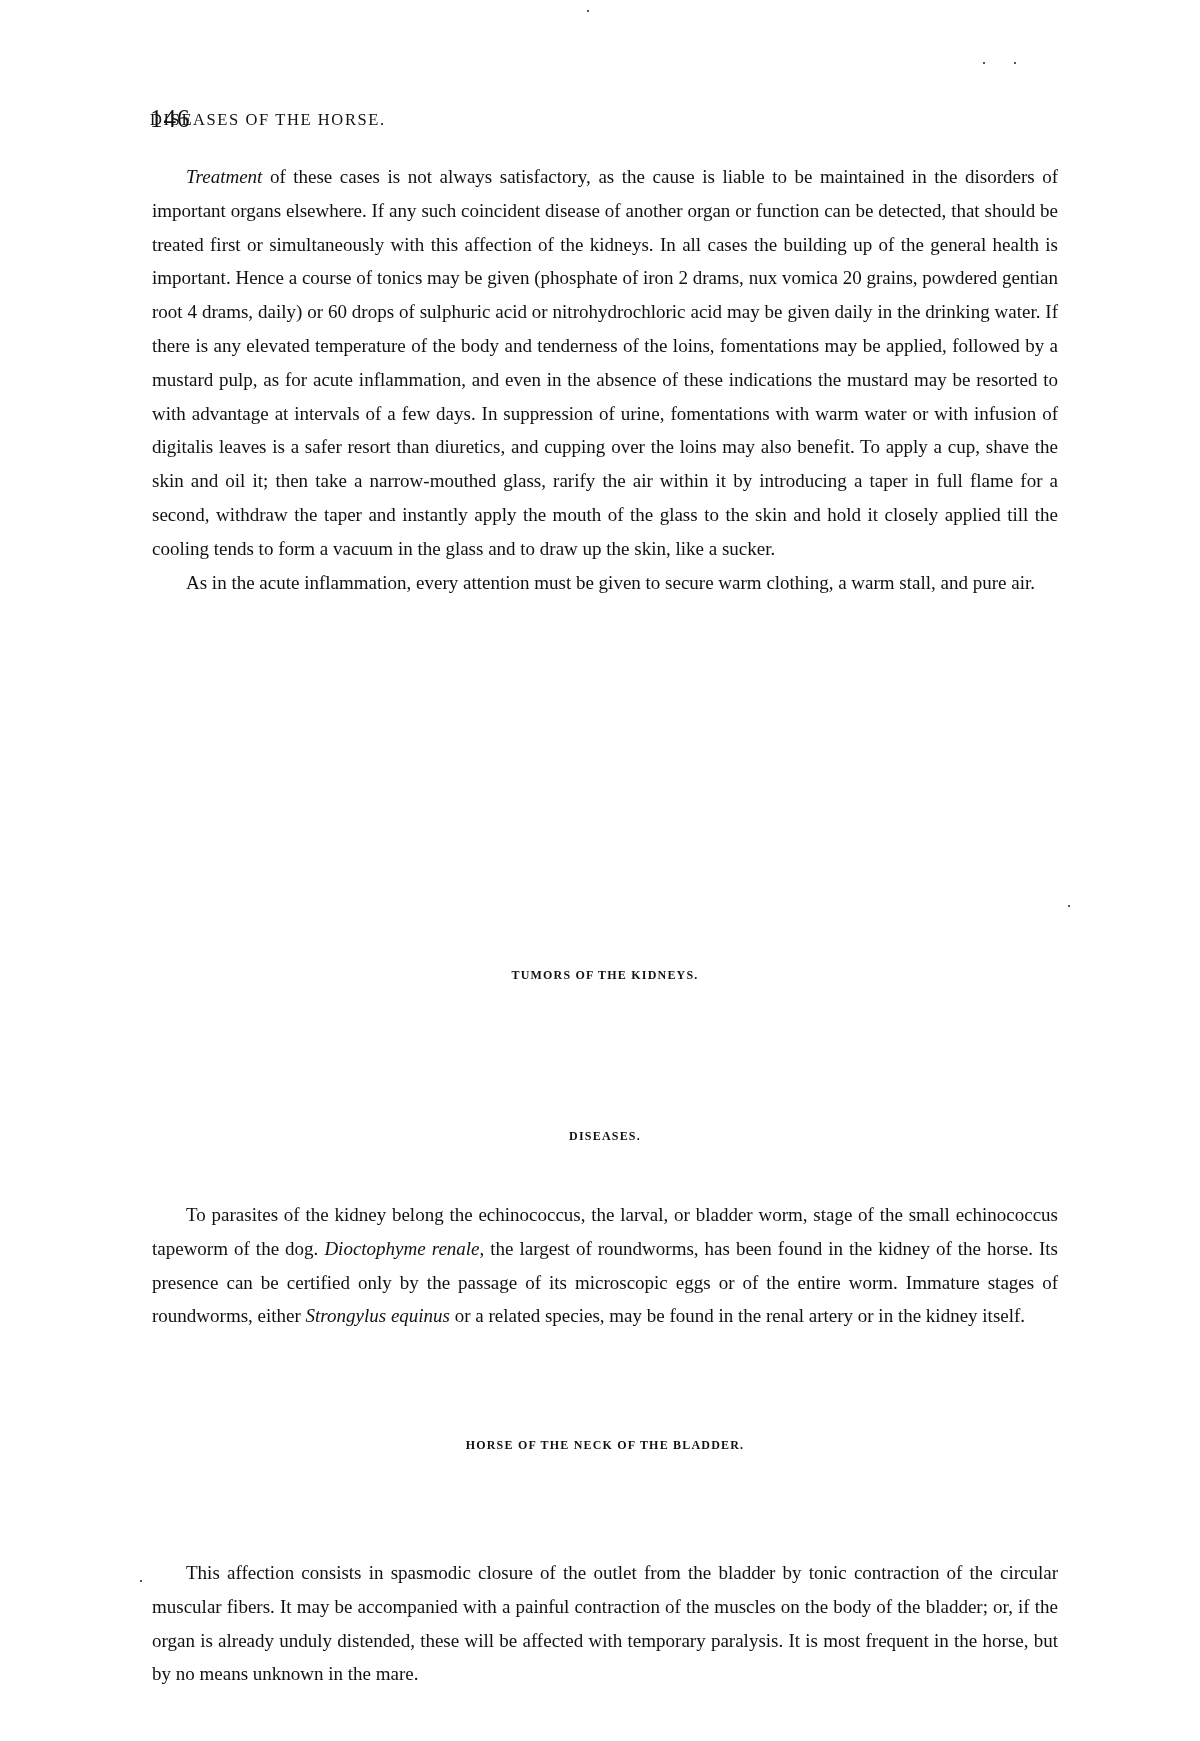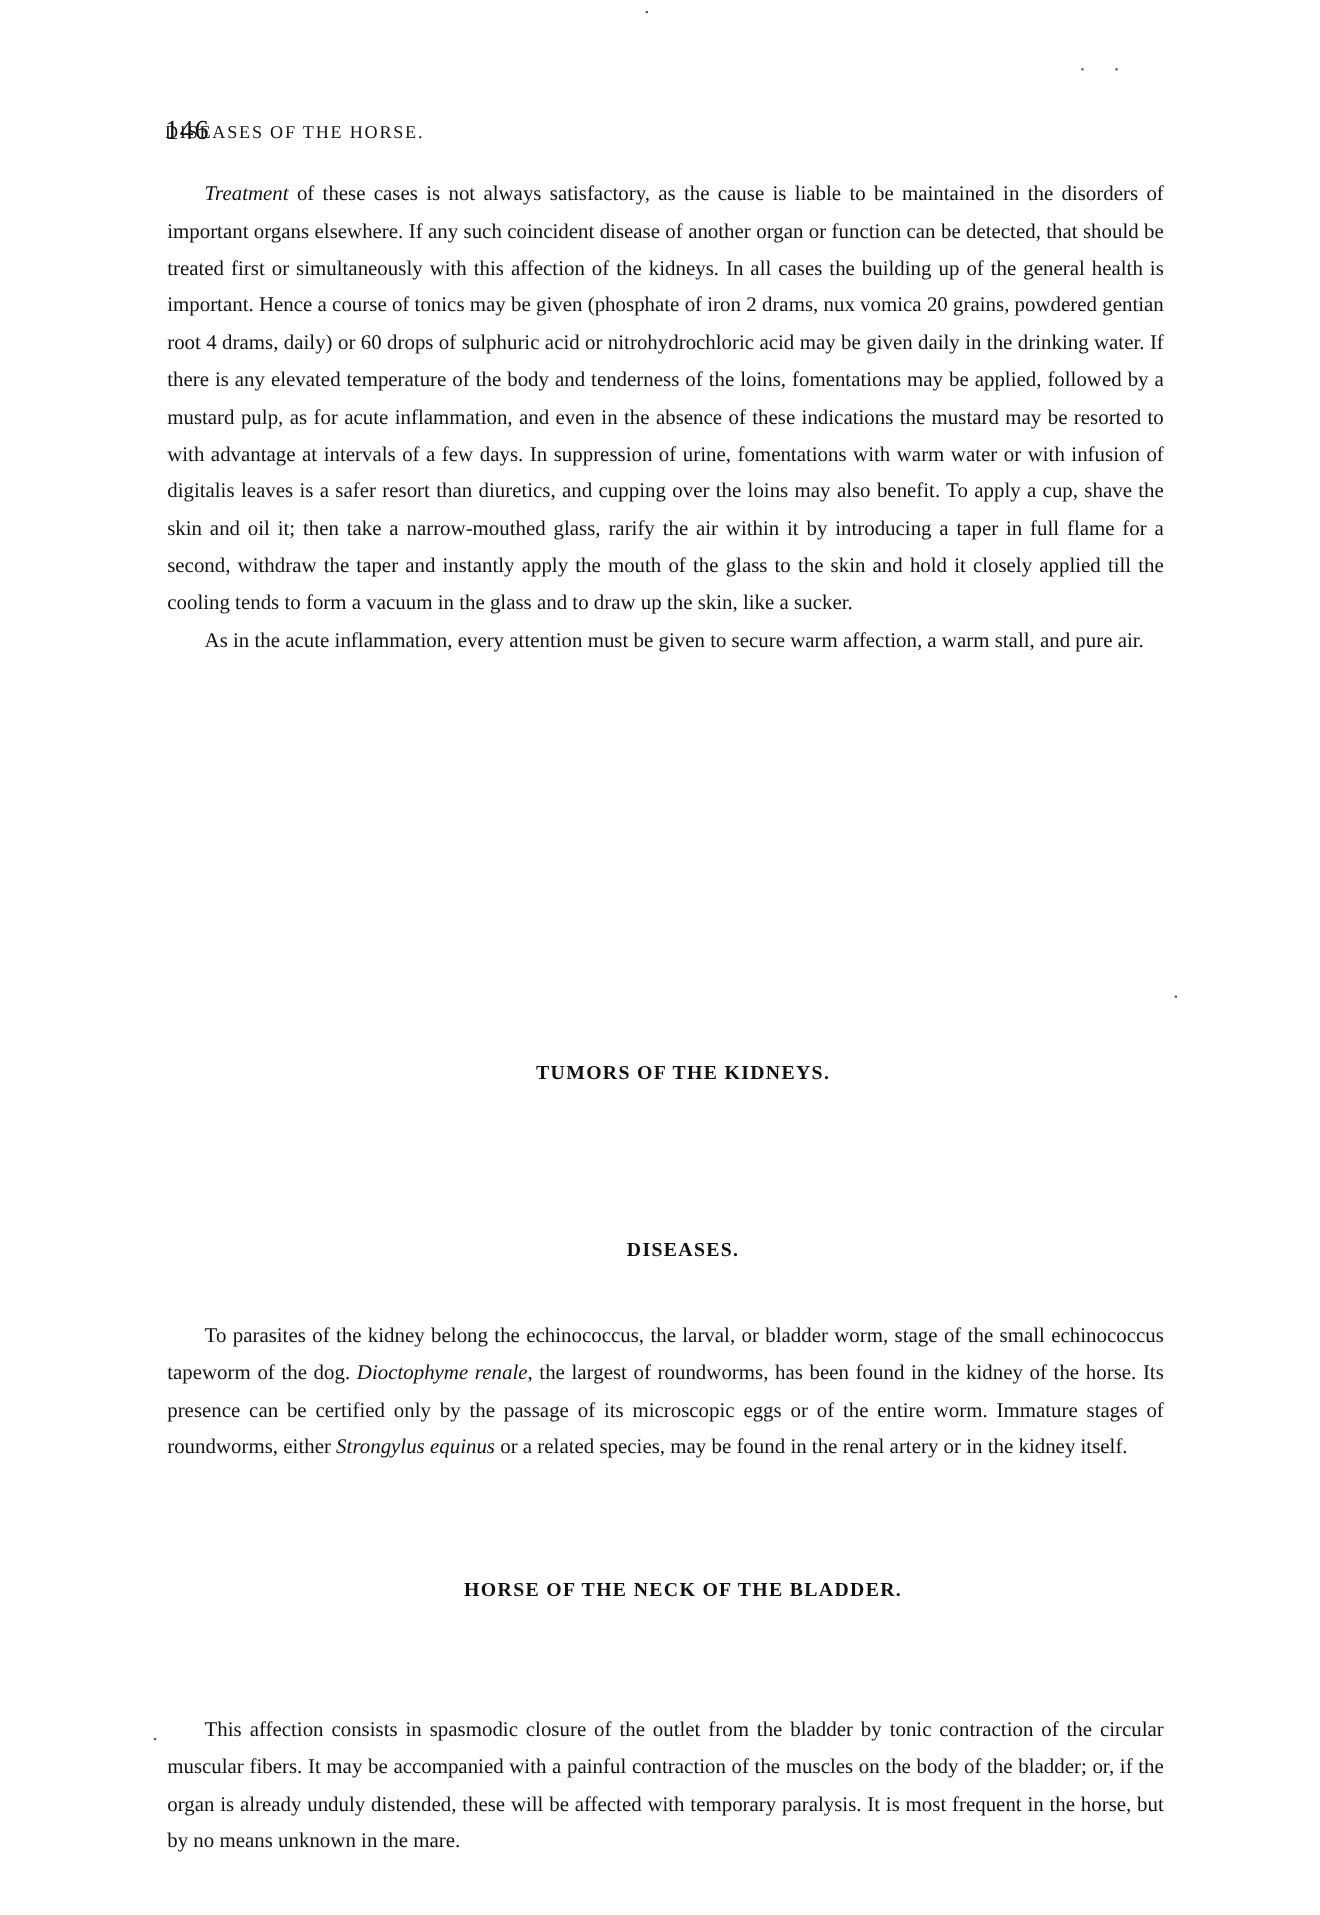--- a/index.html
+++ b/index.html
@@ -3,37 +3,37 @@
 <meta charset="utf-8">
 <style>
   html, body { margin: 0; padding: 0; background: #ffffff; }
   body { width: 1200px; height: 1741px; position: relative; overflow: hidden; }
   .page { position: absolute; left: 0; top: 0; width: 1200px; height: 1741px; background: #ffffff; color: #111; font-family: "Liberation Serif", "DejaVu Serif", serif; }
   .running-head { position: absolute; left: 150px; top: 104px; width: 908px; height: 30px; }
   .page-number { position: absolute; left: 0; top: 0; font-size: 25px; line-height: 30px; letter-spacing: 1px; }
   .head-title { position: absolute; left: 0; right: 0; top: 3px; font-size: 16.5px; line-height: 26px; letter-spacing: 1.6px; font-variant: small-caps; text-transform: uppercase; }
   .block { position: absolute; left: 152px; width: 906px; font-size: 19px; line-height: 33.8px; text-align: justify; }
   .block p { margin: 0; text-indent: 34px; }
-  .heading { position: absolute; left: 168px; width: 906px; text-align: center; font-weight: bold; font-size: 18px; letter-spacing: 1.2px; line-height: 22px; }
+  .heading { position: absolute; left: 152px; width: 906px; text-align: center; font-weight: bold; font-size: 12px; letter-spacing: 1.2px; line-height: 22px; }
   em { font-style: italic; }
   .speck { position: absolute; width: 2px; height: 2px; background: #555; }
 </style>
 </head>
 <body>
 
 <div class="page">
 
   <div class="running-head">
     <span class="page-number">146</span>
     <div class="head-title">DISEASES OF THE HORSE.</div>
   </div>
 
   <div class="block" style="top:160px;">
     <p><em>Treatment</em><span> of these cases is not always satisfactory, as the cause is liable to be maintained in the disorders of important organs elsewhere. If any such coincident disease of another organ or function can be detected, that should be treated first or simultaneously with this affection of the kidneys. In all cases the building up of the general health is important. Hence a course of tonics may be given (phosphate of iron 2 drams, nux vomica 20 grains, powdered gentian root 4 drams, daily) or 60 drops of sulphuric acid or nitrohydrochloric acid may be given daily in the drinking water. If there is any elevated temperature of the body and tenderness of the loins, fomentations may be applied, followed by a mustard pulp, as for acute inflammation, and even in the absence of these indications the mustard may be resorted to with advantage at intervals of a few days. In suppression of urine, fomentations with warm water or with infusion of digitalis leaves is a safer resort than diuretics, and cupping over the loins may also benefit. To apply a cup, shave the skin and oil it; then take a narrow-mouthed glass, rarify the air within it by introducing a taper in full flame for a second, withdraw the taper and instantly apply the mouth of the glass to the skin and hold it closely applied till the cooling tends to form a vacuum in the glass and to draw up the skin, like a sucker.</span></p>
-    <p>As in the acute inflammation, every attention must be given to secure warm affection, a warm stall, and pure air.</p>
+    <p>As in the acute inflammation, every attention must be given to secure warm clothing, a warm stall, and pure air.</p>
   </div>
 
   <div class="heading" style="top:964px;">TUMORS OF THE KIDNEYS.</div>
 
   <div class="heading" style="top:1125px;">DISEASES.</div>
   <div class="block" style="top:1198px;">
     <p><span>To parasites of the kidney belong the echinococcus, the larval, or bladder worm, stage of the small echinococcus tapeworm of the dog. </span><em>Dioctophyme renale</em><span>, the largest of roundworms, has been found in the kidney of the horse. Its presence can be certified only by the passage of its microscopic eggs or of the entire worm. Immature stages of roundworms, either </span><em>Strongylus equinus</em><span> or a related species, may be found in the renal artery or in the kidney itself.</span></p>
   </div>
 
   <div class="heading" style="top:1434px;">HORSE OF THE NECK OF THE BLADDER.</div>

